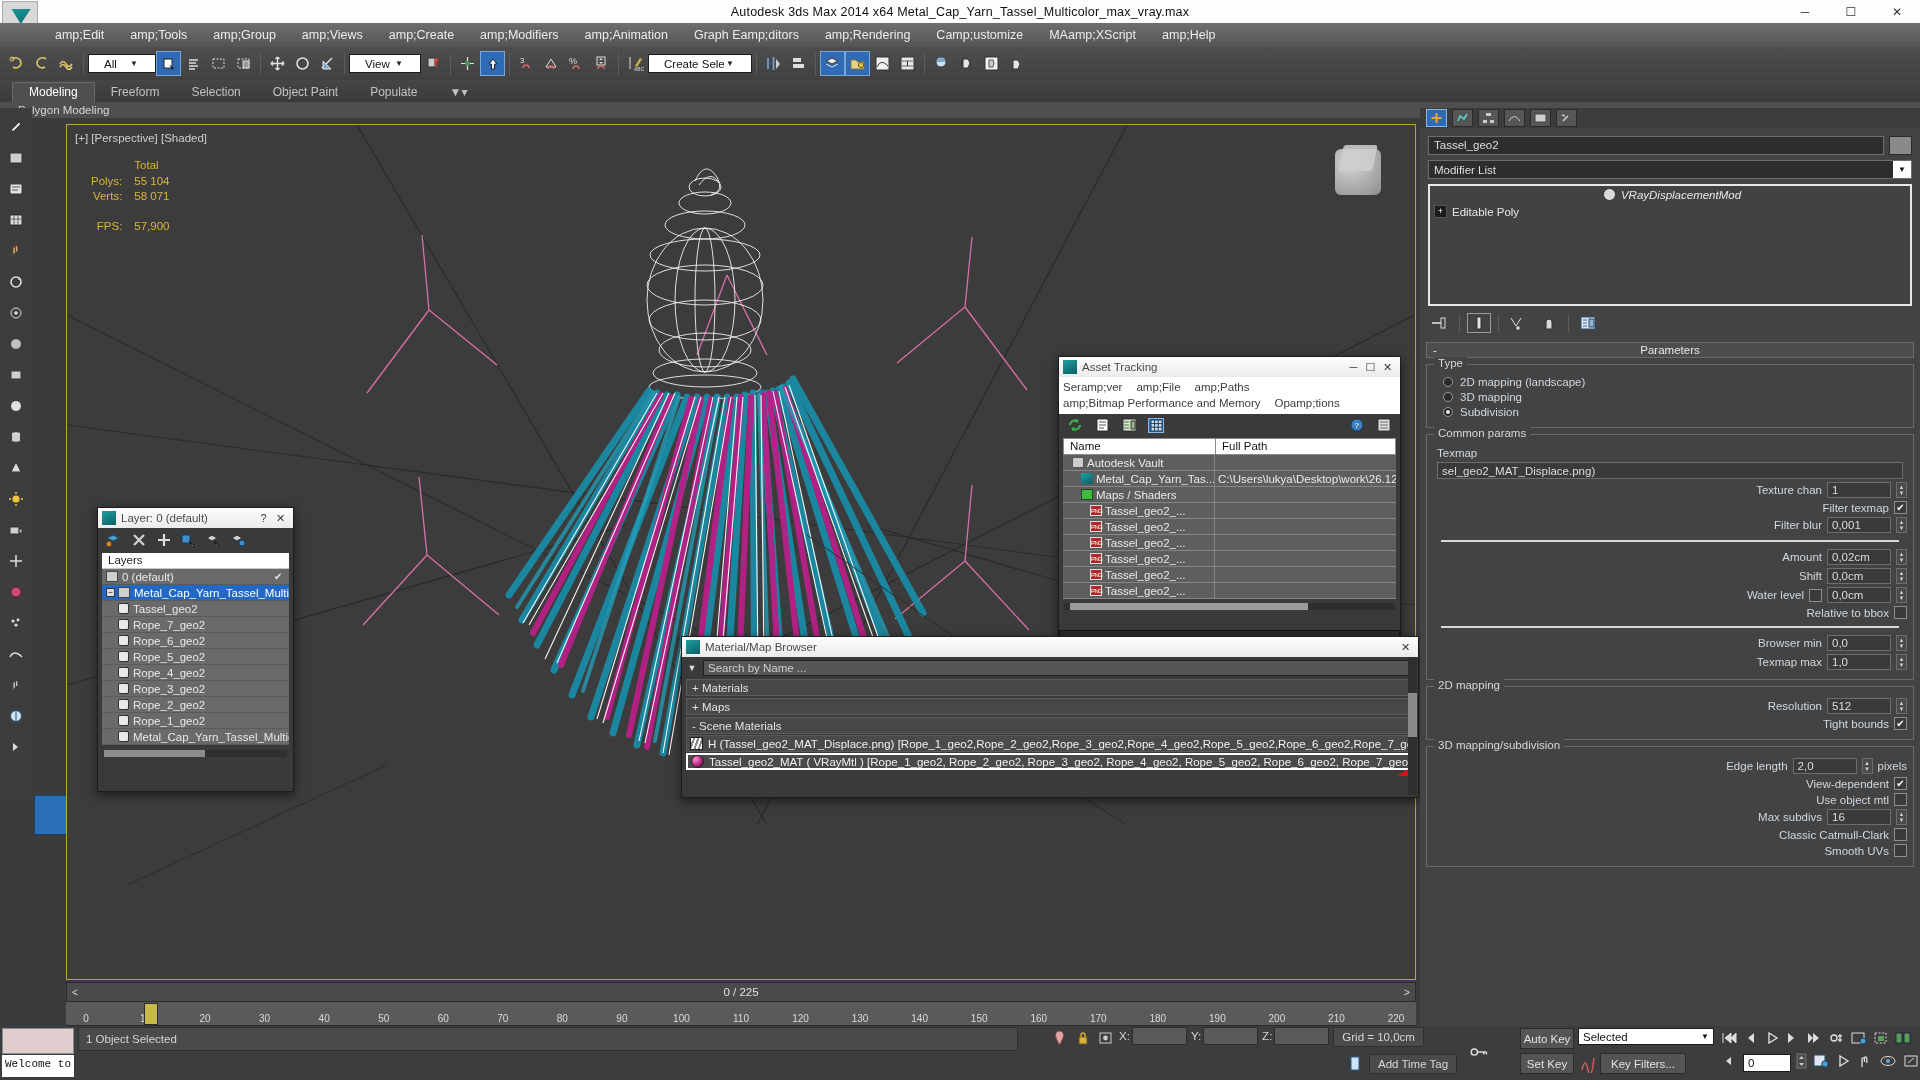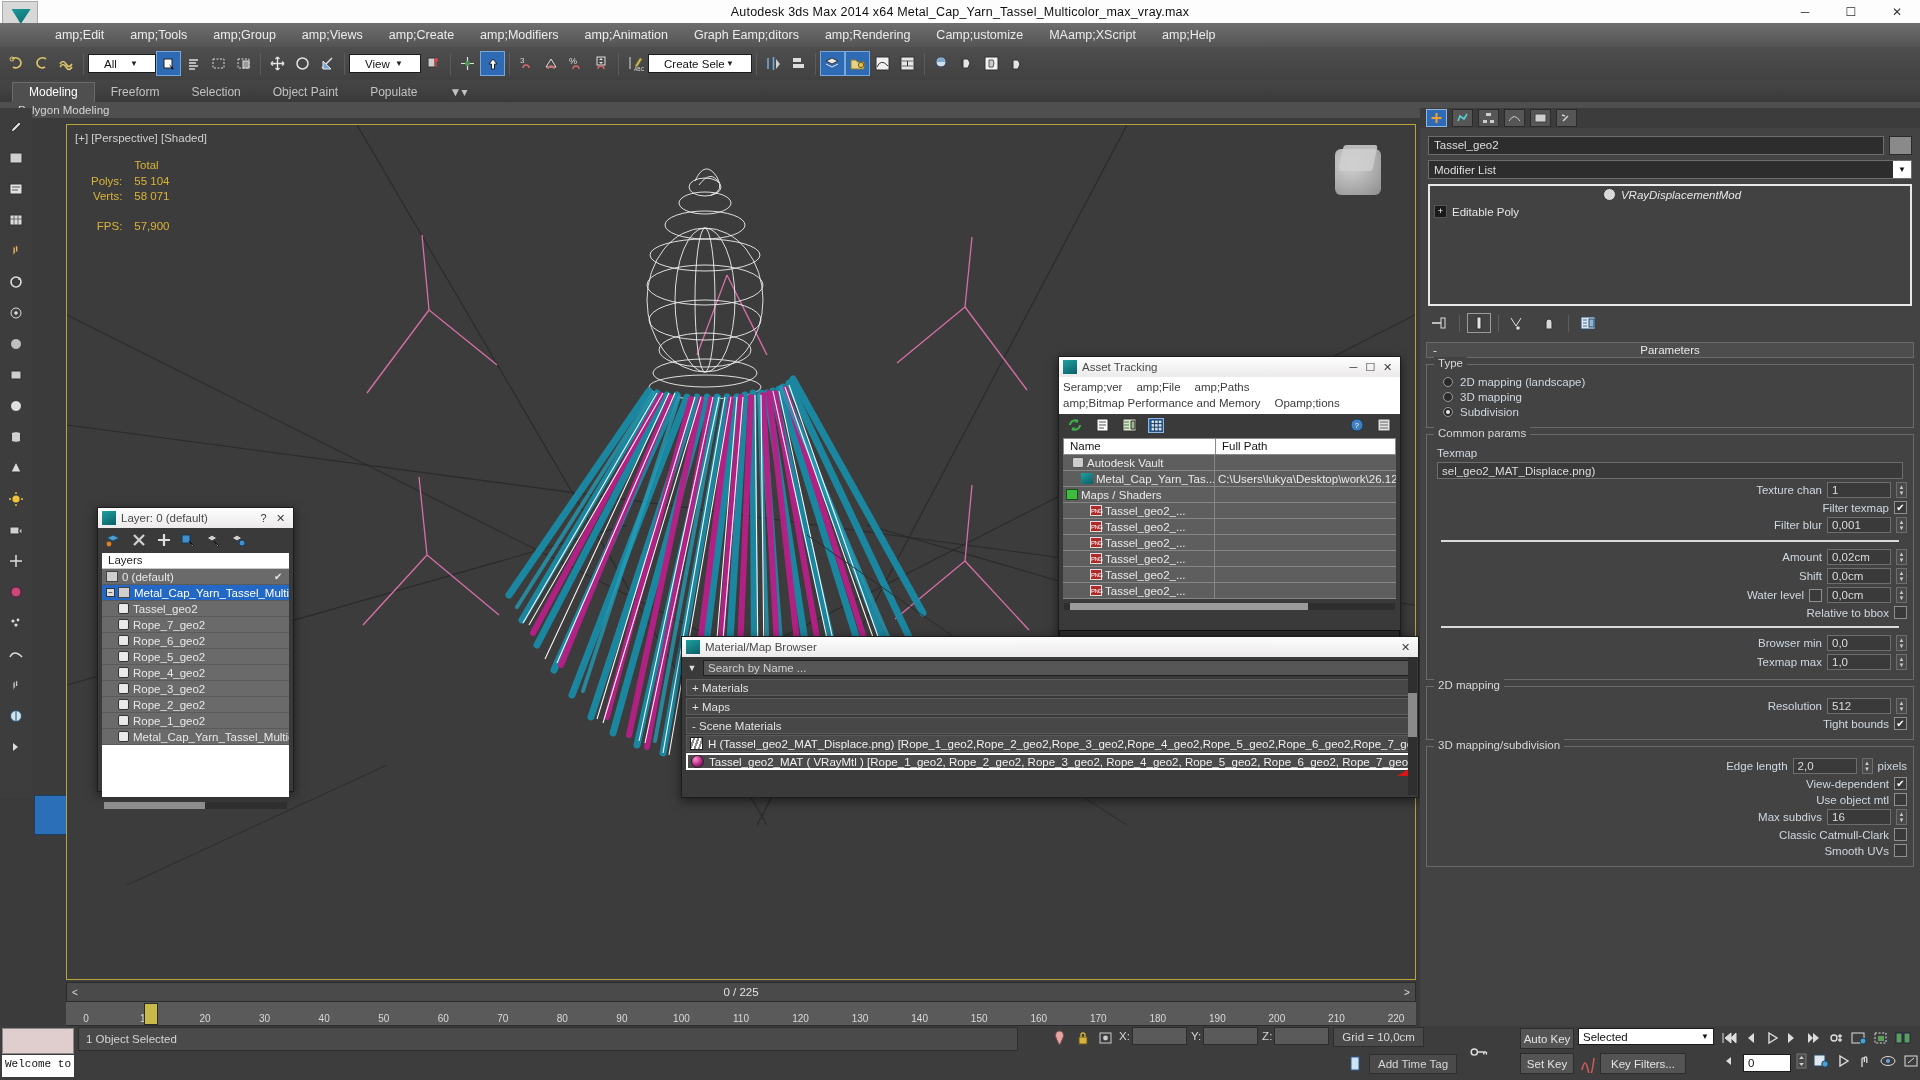--- a/index.html
+++ b/index.html
@@ -73,21 +73,21 @@
   .dlg-cap { height:20px; background:linear-gradient(#fdfdfd,#eceaea); display:flex; align-items:center;
      padding:0 4px; color:#4a4a4a; font-size:11.5px; }
   .dlg-cap .ico { width:14px; height:14px; margin-right:5px;
      background:linear-gradient(150deg,#1fa0a0,#0c5f66); }
   .dlg-cap .sp { flex:1; }
   .dlg-cap .bt { width:17px; text-align:center; color:#3a3a3a; font-size:11px; }
 
   #layerDlg { left:97px; top:507px; width:197px; height:285px; }
   .layer-tb { height:24px; display:flex; align-items:center; gap:10px; padding:0 8px; background:#3a3a3a; }
   .layer-tb .i { width:15px; height:15px; color:#dcdcdc; display:flex; align-items:center; justify-content:center; }
-  .layer-list { margin:1px 4px 0 4px; background:#fff; height:244px; overflow:hidden; }
+  .layer-list { margin:1px 4px 0 4px; background:#fff; height:192px; overflow:hidden; }
   .ll-head { height:16px; background:#fff; color:#222; font-size:11.5px; padding:1px 6px; border-bottom:1px solid #c8c8c8;}
   .ll-row { height:16px; display:flex; align-items:center; font-size:11.5px; color:#e8e8e8; background:#6a6a6a;
      padding-left:4px; border-bottom:1px solid #5a5a5a; }
   .ll-row.sel { background:#2268c4; color:#fff; }
   .ll-row .gi { width:12px; height:11px; margin-right:4px; background:#cfcfcf; border:1px solid #444; flex:0 0 auto; }
   .ll-row .cube { width:11px; height:11px; margin-right:4px; border:1px solid #333; background:#e9e9e9;
      border-radius:2px; flex:0 0 auto; }
   .ll-row .exp { width:9px; height:9px; border:1px solid #333; background:#ddd; margin-right:3px;
      font-size:8px; line-height:7px; text-align:center; color:#111; flex:0 0 auto; }
   .ll-row .chk { margin-left:auto; margin-right:4px; width:11px; font-size:10px; }
@@ -904,21 +904,21 @@
     <div class="c2"></div>
           </div>
           <div class="at-row">
     <div class="c1" style="padding-left:18px">
       <span class="at-ic max-ic"></span>
       <span>Metal_Cap_Yarn_Tas...</span>
     </div>
     <div class="c2">C:\Users\lukya\Desktop\work\26.12.23\Met</div>
           </div>
           <div class="at-row">
-    <div class="c1" style="padding-left:3px">
+    <div class="c1" style="padding-left:18px">
       <span class="at-ic map-ic"></span>
       <span>Maps / Shaders</span>
     </div>
     <div class="c2"></div>
           </div>
           <div class="at-row">
     <div class="c1" style="padding-left:27px">
       <span class="at-ic png-ic">PNG</span>
       <span>Tassel_geo2_...</span>
     </div>

